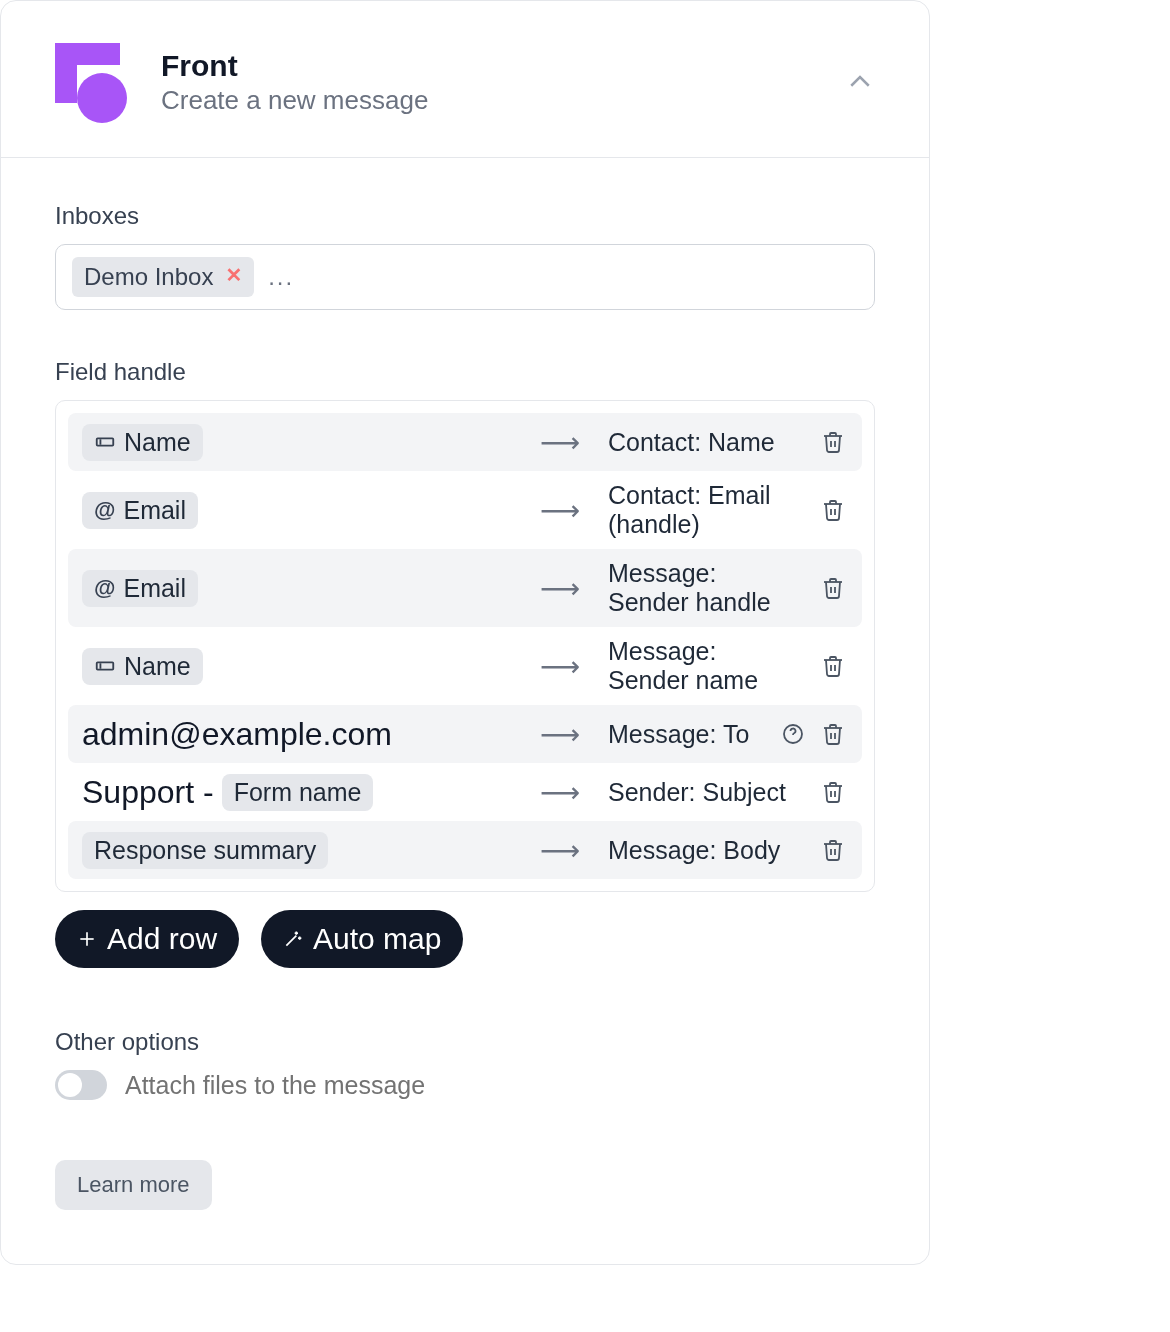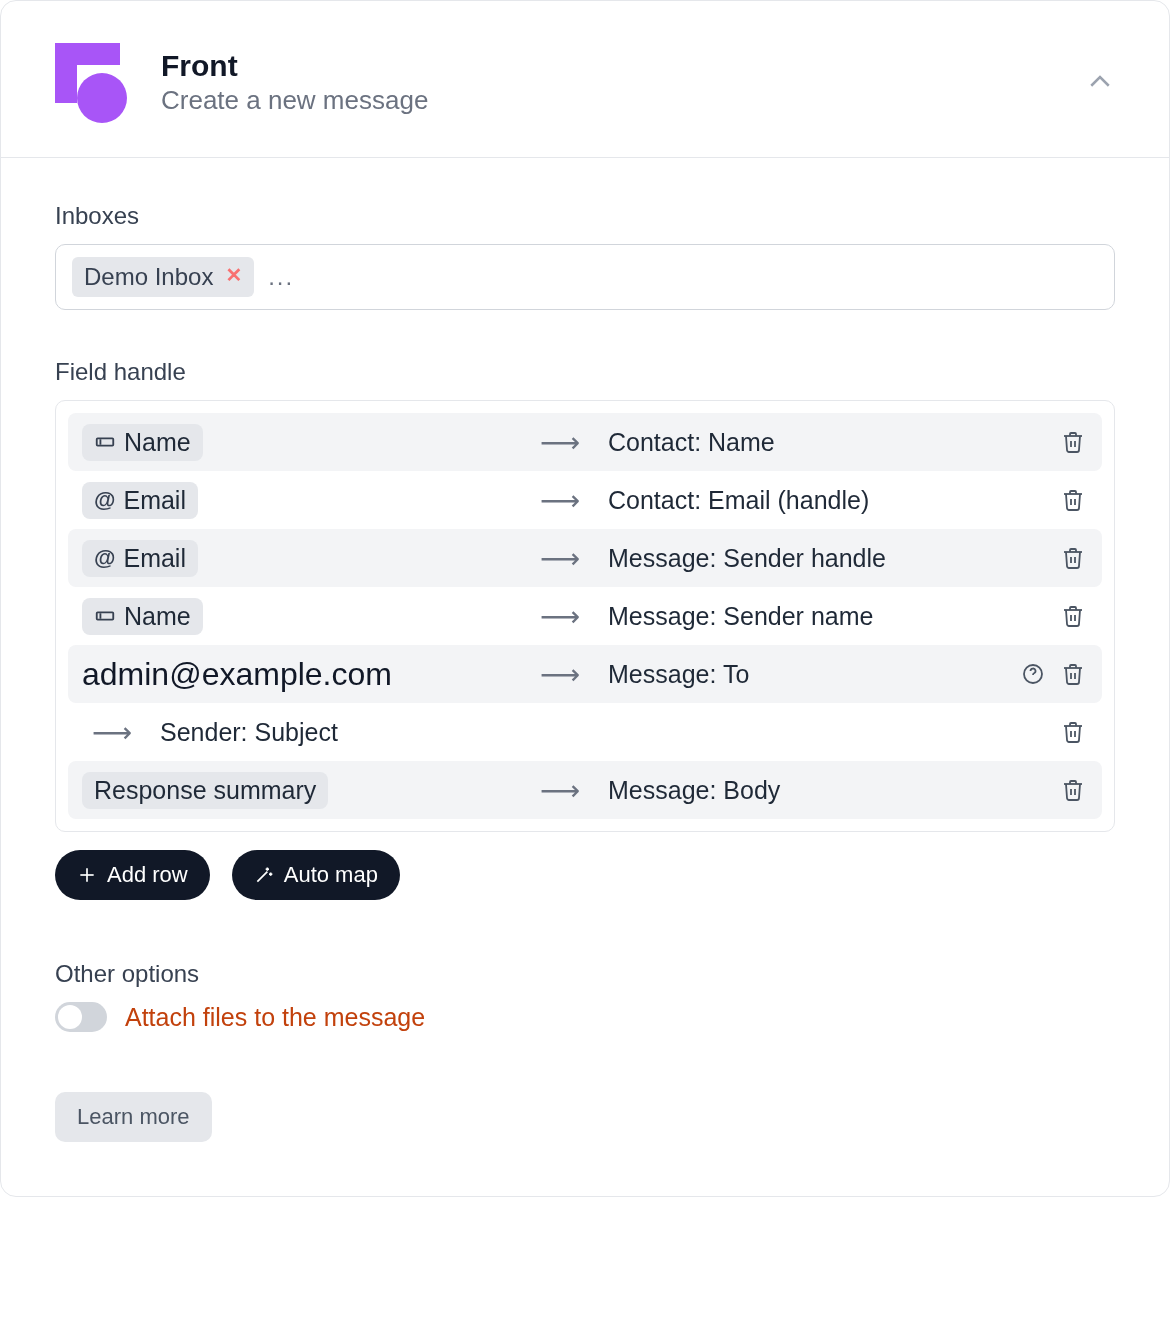--- a/index.html
+++ b/index.html
@@ -3,21 +3,21 @@
 <meta charset="utf-8">
 <style>
   * { box-sizing: border-box; }
   body {
     margin: 0;
     font-family: -apple-system, BlinkMacSystemFont, "Segoe UI", Helvetica, Arial, sans-serif;
     background: #fff;
     color: #1f2937;
   }
   .card {
-    width: 1170px;
+    width: 930px;
     border: 1px solid #e5e7eb;
     border-radius: 16px;
     background: #fff;
     overflow: hidden;
     position: relative;
   }
   .card-header {
     display: flex;
     align-items: center;
     padding: 42px 54px 36px 54px;
@@ -97,37 +97,37 @@
     width:30px; height:30px; display:inline-flex; align-items:center; justify-content:center;
     color:#4b5563; cursor:pointer;
   }
   .icon-btn svg{ width:24px; height:24px; stroke:#4b5563; stroke-width:1.8; fill:none; }
   .plain-text{ font-size:32px; color:#111827; }
 
   
   .btn-row{ display:flex; gap:22px; margin-top:18px; }
   .pill-btn{
     background:#111827; color:#fff; border:none; border-radius:999px;
-    padding:12px 22px; font-size:22px; font-weight:500;
+    padding:12px 22px; font-size:30px; font-weight:500;
     display:inline-flex; align-items:center; gap:10px; cursor:pointer;
   }
   .pill-btn svg{ width:20px; height:20px; stroke:#fff; stroke-width:2; fill:none; }
 
   
   .other-section{ margin-top:60px; }
   .toggle-row{ display:flex; align-items:center; gap:18px; margin-top:14px; }
   .toggle{
     width:52px; height:30px; border-radius:999px; background:#d1d5db;
     position:relative; cursor:pointer; flex:0 0 auto;
   }
   .toggle::after{
     content:""; position:absolute; left:3px; top:3px;
     width:24px; height:24px; border-radius:50%; background:#fff;
   }
-  .toggle-label{ font-size:25px; color:#c2410c; }
+  .toggle-label{ font-size:25px; color:#737373; }
 
   .learn-more{
     margin-top:60px;
     display:inline-block;
     background:#e5e7eb; color:#4b5563; border:none;
     border-radius:10px; padding:12px 22px; font-size:22px;
     cursor:pointer;
   }
 </style>
 </head>
@@ -294,20 +294,26 @@
                   <polyline points="3 6 5 6 21 6"></polyline>
                   <path d="M19 6l-1 14a2 2 0 0 1-2 2H8a2 2 0 0 1-2-2L5 6"></path>
                   <path d="M10 11v6"></path>
                   <path d="M14 11v6"></path>
                   <path d="M9 6V4a1 1 0 0 1 1-1h4a1 1 0 0 1 1 1v2"></path>
                 </svg>
               </span>
             </div>
           </div>
           <div class="map-row">
+            <div class="map-left">
+              <span class="plain-text">Support - </span>
+              <span class="chip">
+                <span>Form name</span>
+              </span>
+            </div>
             <div class="map-arrow">⟶</div>
             <div class="map-right">
               <span>Sender: Subject</span>
             </div>
             <div class="map-actions">
               <span class="icon-btn">
                 <svg viewBox="0 0 24 24">
                   <polyline points="3 6 5 6 21 6"></polyline>
                   <path d="M19 6l-1 14a2 2 0 0 1-2 2H8a2 2 0 0 1-2-2L5 6"></path>
                   <path d="M10 11v6"></path>

